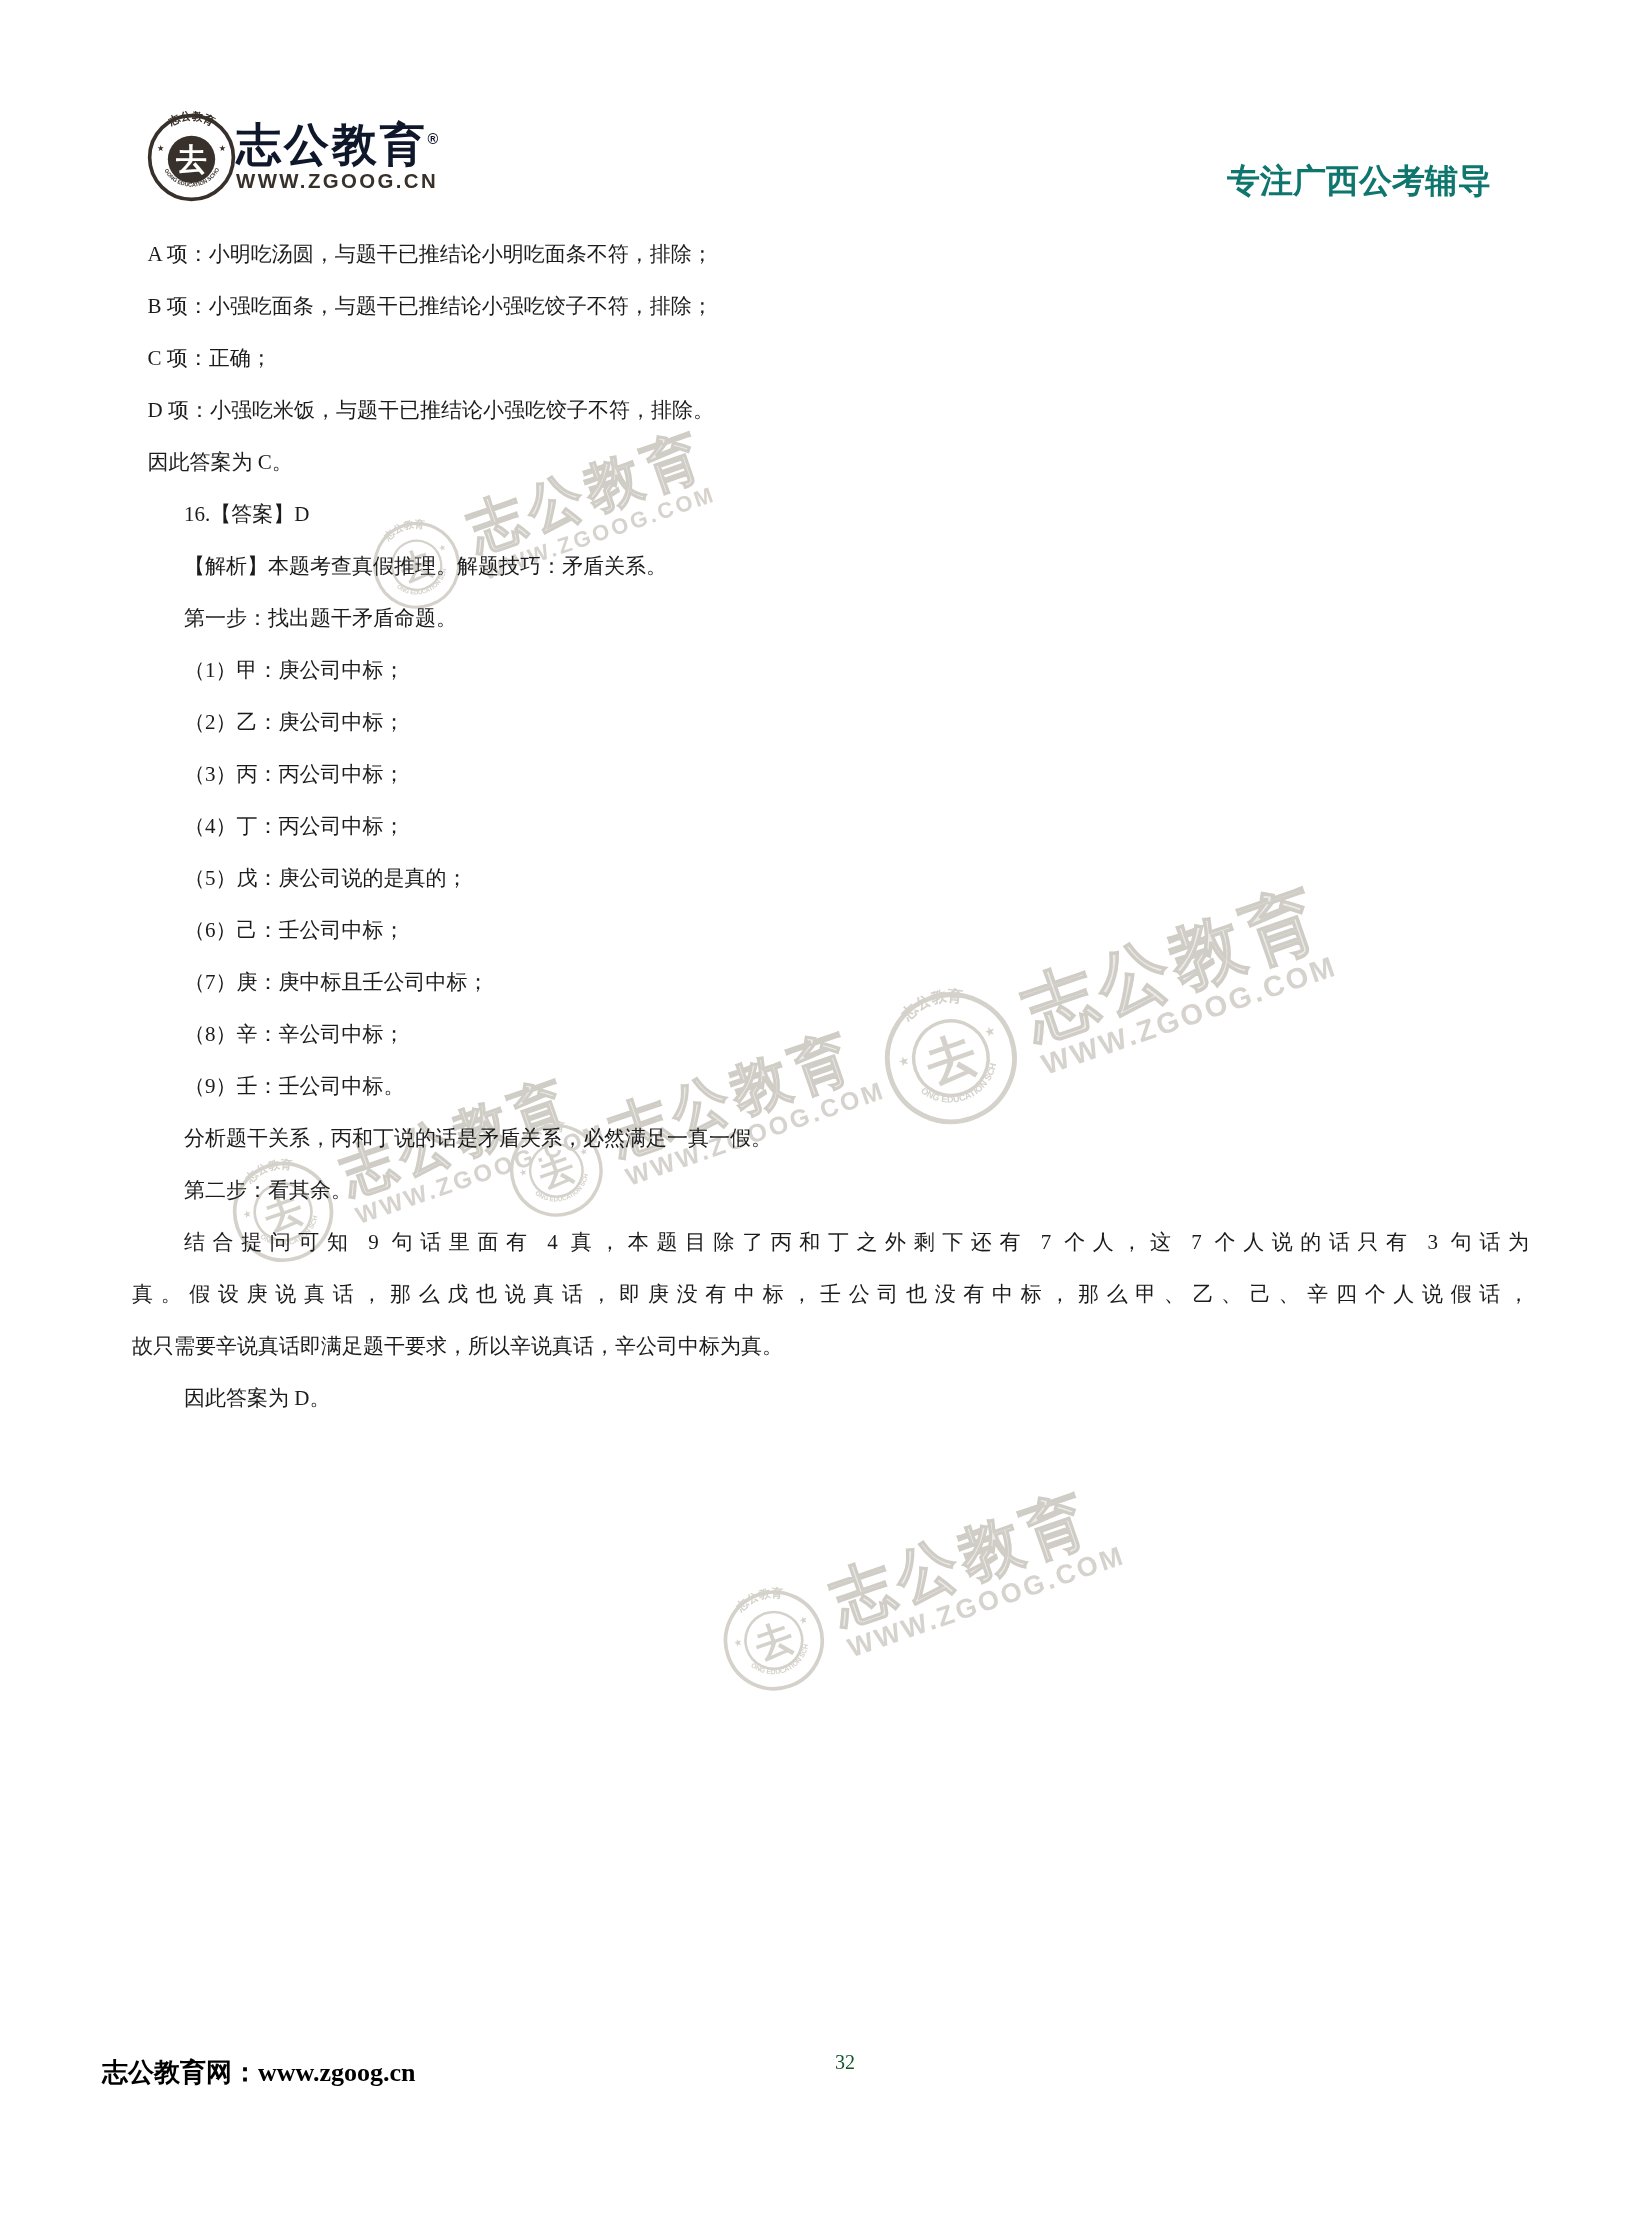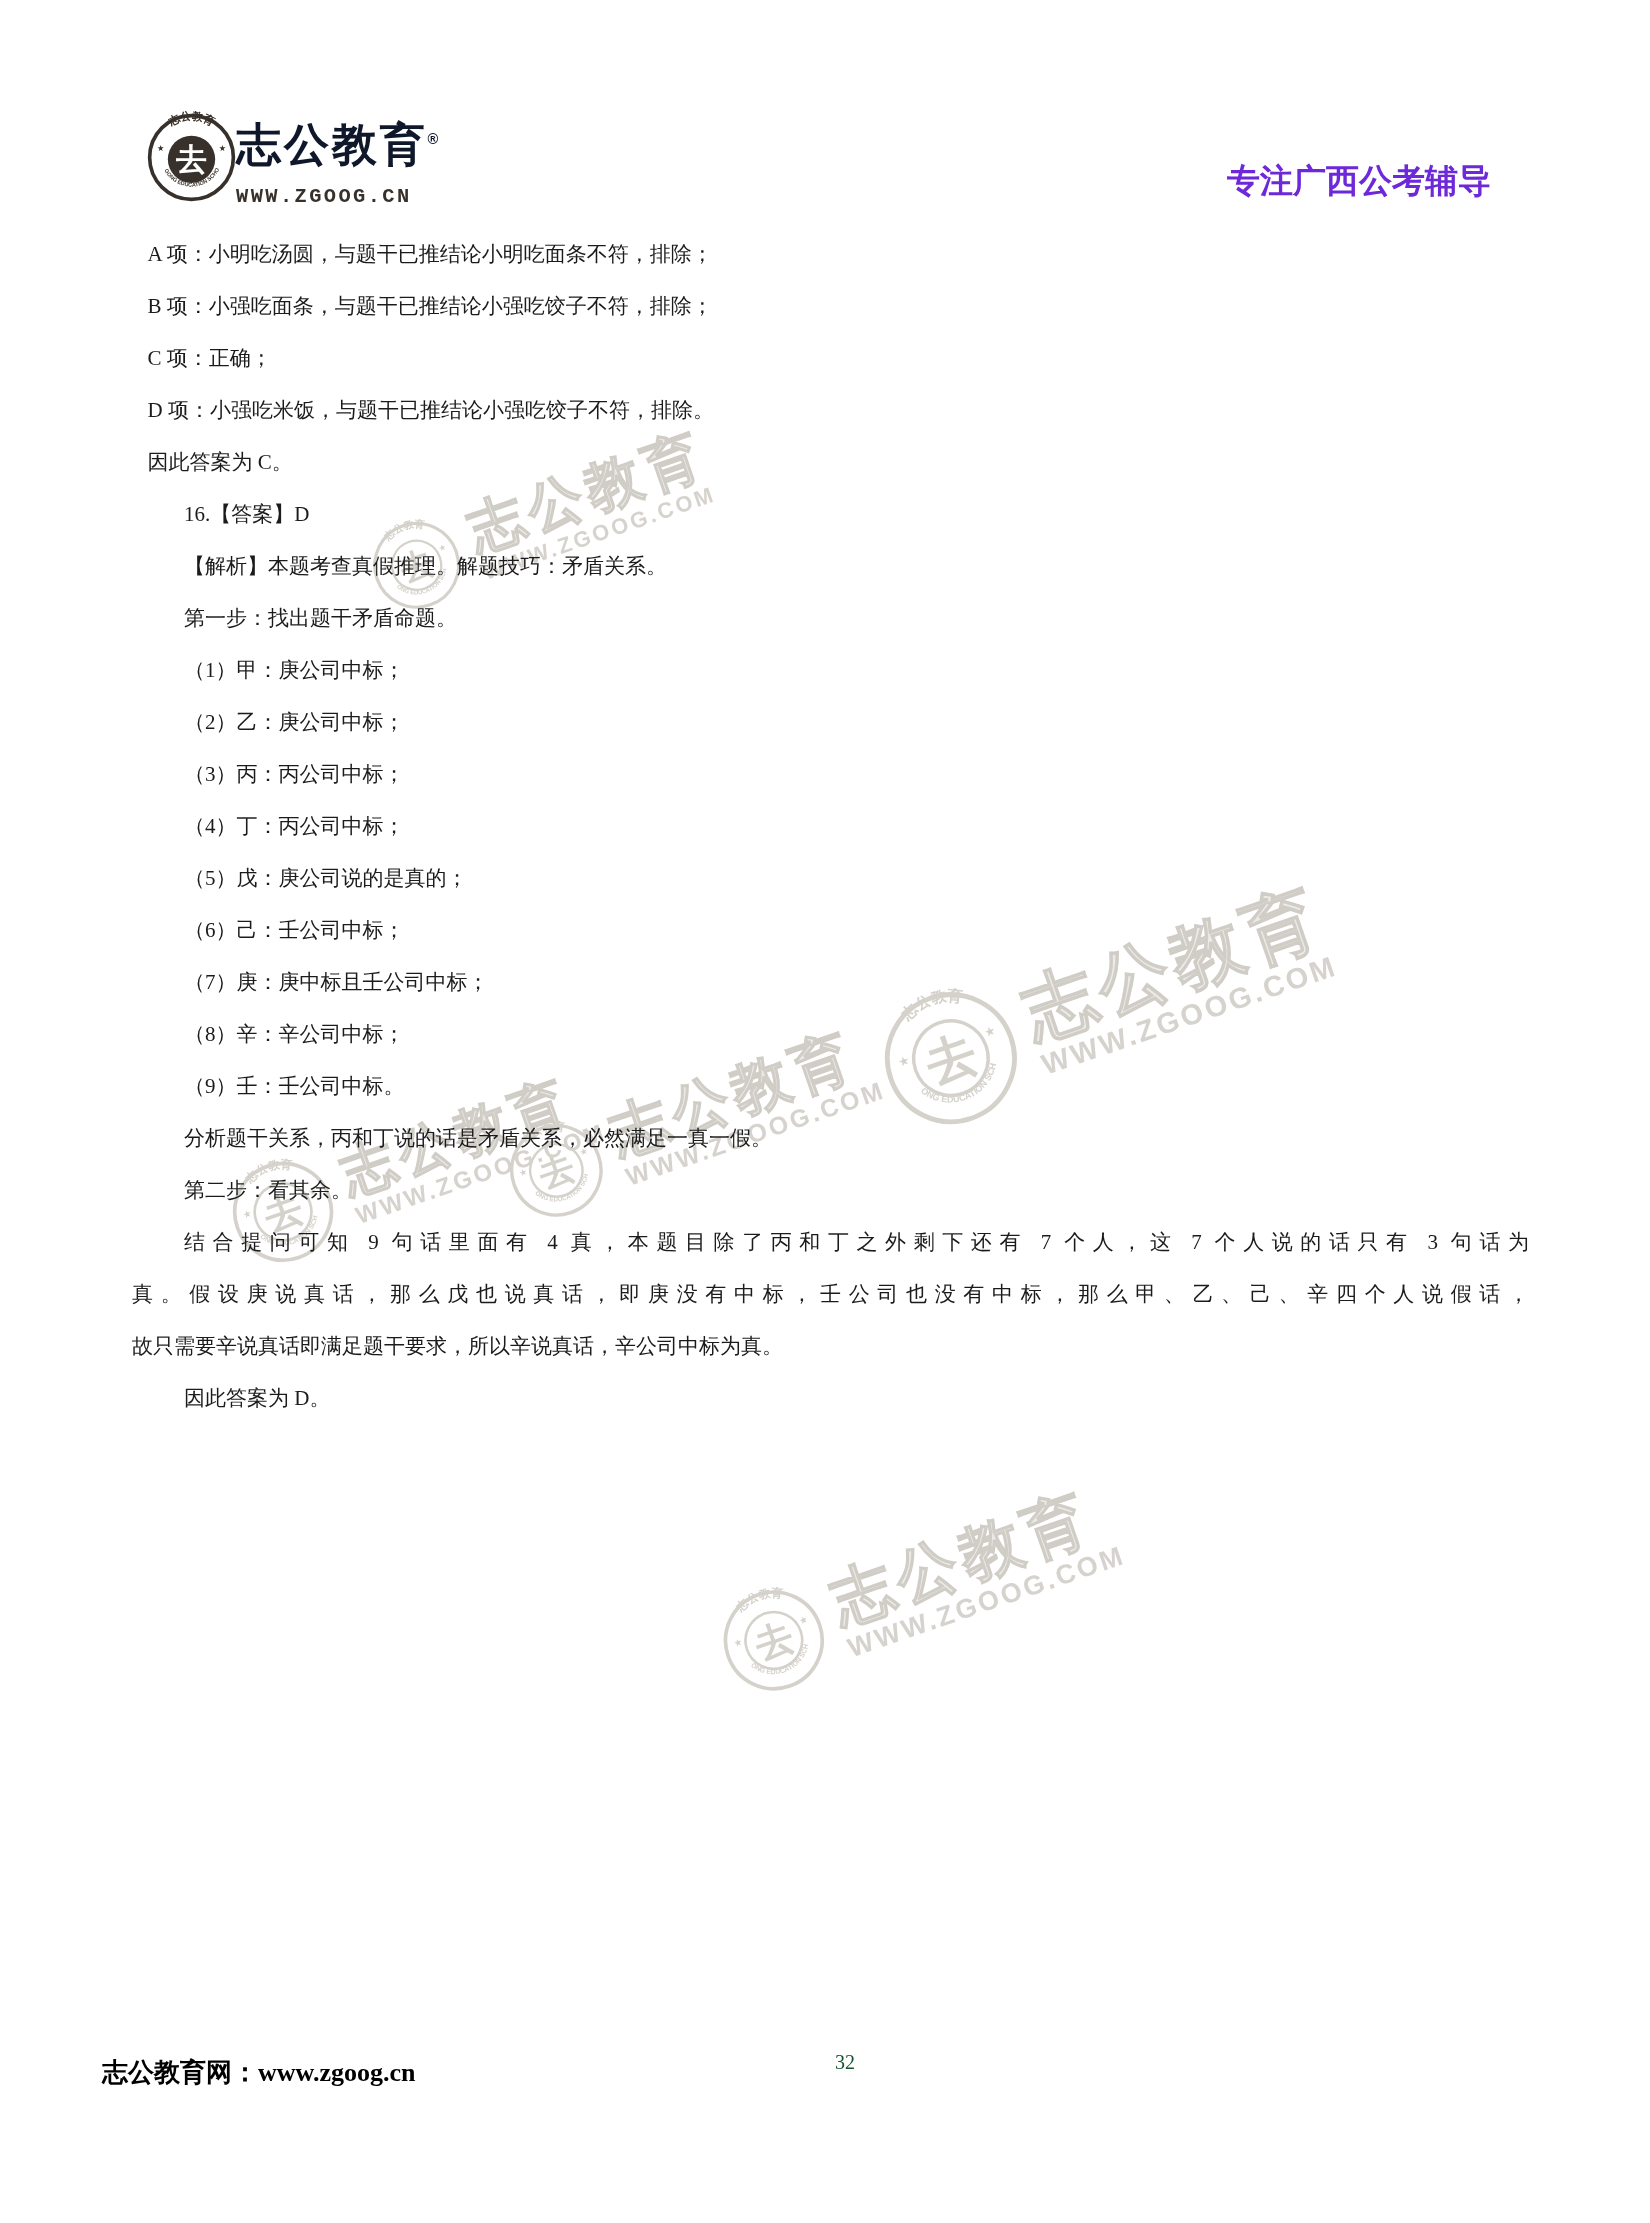--- a/index.html
+++ b/index.html
@@ -14,28 +14,28 @@
   
   .logo-seal{position:absolute;left:146px;top:111px;width:91px;height:93px;}
   .logo-block{position:absolute;left:236px;top:115px;}
   .brand{
     font-family:"Liberation Sans","DejaVu Sans",sans-serif;
     font-weight:700;font-size:45px;line-height:49px;
     color:#0f172a;letter-spacing:2.9px;white-space:nowrap;
   }
   .brand sup{font-size:14.6px;vertical-align:super;letter-spacing:0;}
   .brand-url{
-    font-family:Liberation Mono, monospace;
+    font-family:Liberation Sans, sans-serif;
     font-weight:600;font-size:20.4px;letter-spacing:2.4px;
-    color:#38302a;margin-top:16px;white-space:nowrap;
+    color:#38302a;margin-top:1px;white-space:nowrap;
   }
   .tagline{
     position:absolute;right:160px;top:159px;
     font-family:"Liberation Sans","DejaVu Sans",sans-serif;
-    font-weight:700;font-size:33px;color:#6d28d9;
+    font-weight:700;font-size:33px;color:#0f766e;
     white-space:nowrap;
   }
   
   .body-text{
     position:absolute;left:132px;top:228px;width:1397px;
     font-size:21px;line-height:52px;z-index:2;
   }
   .line{white-space:nowrap;}
   .line.ind0{text-indent:0;}
   .line.ind1{text-indent:15.5px;}

